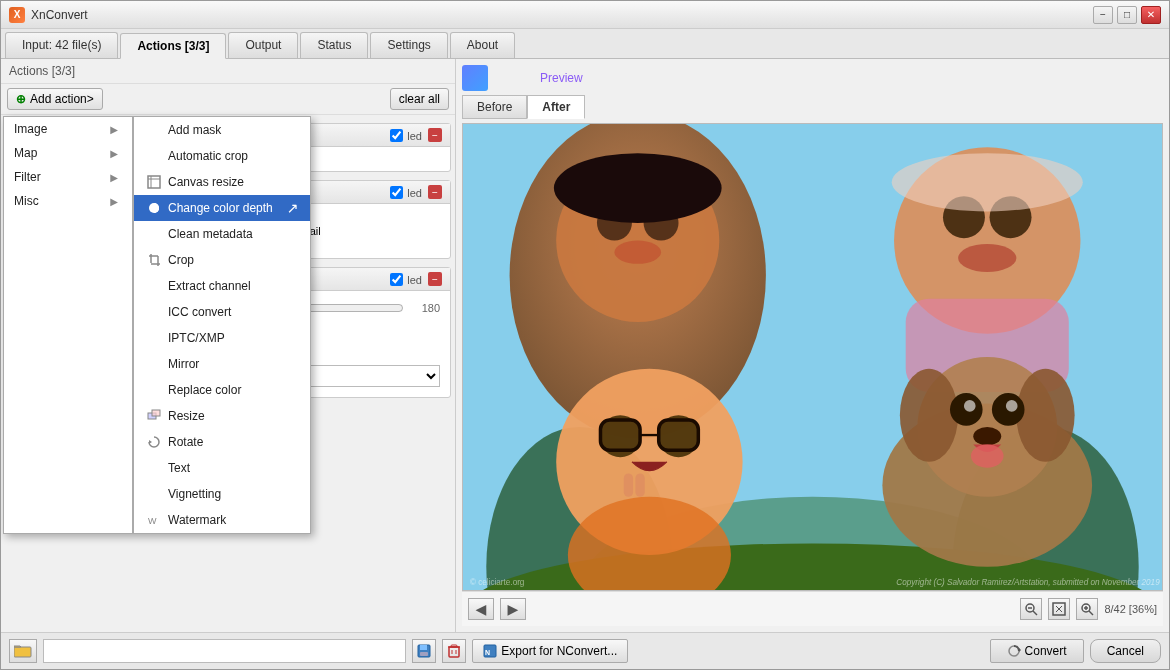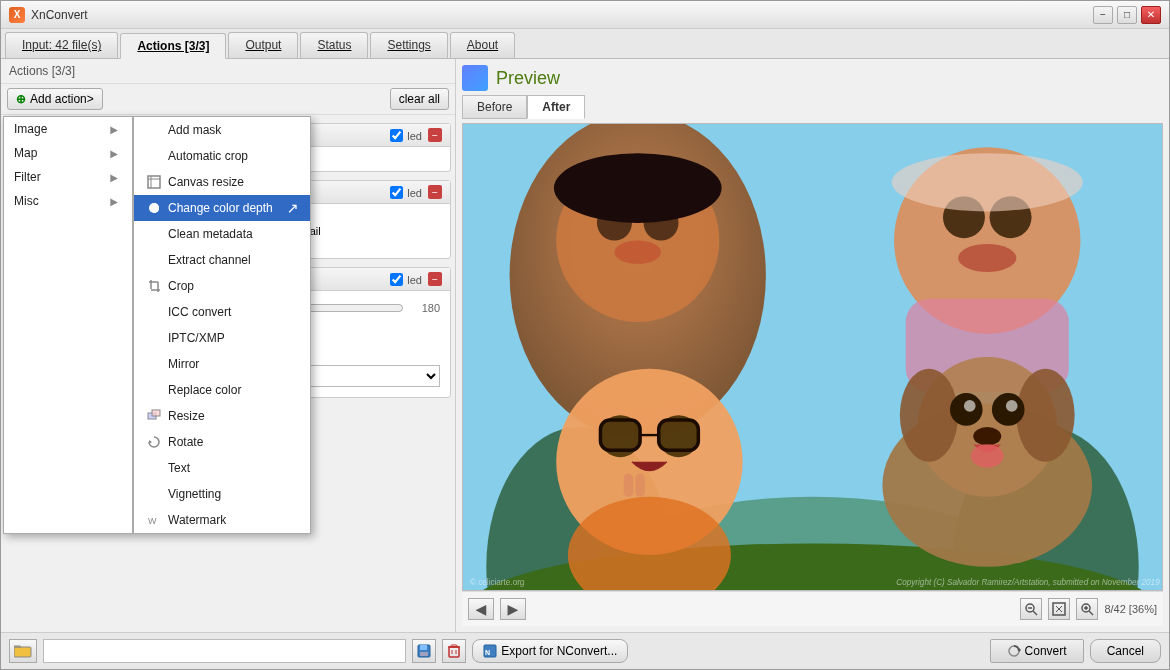--- a/index.html
+++ b/index.html
@@ -72,21 +72,20 @@
       color: white;
       border-color: #a02020;
     }
     .tab-bar {
       background: #e8e8e8;
       display: flex;
       border-bottom: 1px solid #bbb;
       padding-top: 3px;
       padding-left: 4px;
       gap: 2px;
-      text-decoration: underline;
     }
     .tab {
       padding: 5px 16px;
       border: 1px solid #bbb;
       border-bottom: none;
       background: linear-gradient(to bottom, #f5f5f5, #ddd);
       cursor: pointer;
       border-radius: 3px 3px 0 0;
       font-size: 12px;
       color: #333;
@@ -272,22 +271,23 @@
       gap: 8px;
       margin-bottom: 4px;
     }
     .preview-icon {
       width: 26px;
       height: 26px;
       background: linear-gradient(135deg, #6080ff, #40a0ff);
       border-radius: 3px;
     }
     .preview-title {
-      font-size: 18px;
-      color: #4d7c0f;
+      font-size: 12px;
+      color: #8b5cf6;
+      margin-left: 44px;
     }
     .preview-tabs {
       display: flex;
       gap: 0;
       margin-bottom: 4px;
     }
     .preview-tab {
       padding: 4px 14px;
       border: 1px solid #bbb;
       background: linear-gradient(to bottom, #f5f5f5, #ddd);
@@ -388,21 +388,21 @@
     }
     .export-btn {
       display: flex;
       align-items: center;
       gap: 4px;
       padding: 4px 10px;
       border: 1px solid #aaa;
       background: linear-gradient(to bottom, #f8f8f8, #ddd);
       cursor: pointer;
       font-size: 12px;
-      border-radius: 8px;
+      border-radius: 2px;
     }
     .convert-btn {
       padding: 4px 16px;
       background: linear-gradient(to bottom, #f0f0f0, #d8d8d8);
       border: 1px solid #aaa;
       cursor: pointer;
       font-size: 12px;
       border-radius: 2px;
       display: flex;
       align-items: center;
@@ -575,33 +575,33 @@
               </span>
               <span>Change color depth</span>
 
               <span style="margin-left:8px; font-size:14px; color:white;">↗</span>
             </div>
             <div class="submenu-item">
               <span class="sub-icon"></span>
               <span>Clean metadata</span>
             </div>
             <div class="submenu-item">
-              <span class="sub-icon"></span>
-              <span>Extract channel</span>
-            </div>
-            <div class="submenu-item">
               <span class="sub-icon">
                 <svg width="14" height="14" viewBox="0 0 14 14">
                     <line x1="2" y1="3" x2="11" y2="3" stroke="#888" stroke-width="1.5"></line>
                     <line x1="4" y1="1" x2="4" y2="10" stroke="#888" stroke-width="1.5"></line>
                     <line x1="4" y1="11" x2="13" y2="11" stroke="#888" stroke-width="1.5"></line>
                     <line x1="11" y1="3" x2="11" y2="13" stroke="#888" stroke-width="1.5"></line>
                   </svg>
               </span>
               <span>Crop</span>
+            </div>
+            <div class="submenu-item">
+              <span class="sub-icon"></span>
+              <span>Extract channel</span>
             </div>
             <div class="submenu-item">
               <span class="sub-icon"></span>
               <span>ICC convert</span>
             </div>
             <div class="submenu-item">
               <span class="sub-icon"></span>
               <span>IPTC/XMP</span>
             </div>
             <div class="submenu-item">

